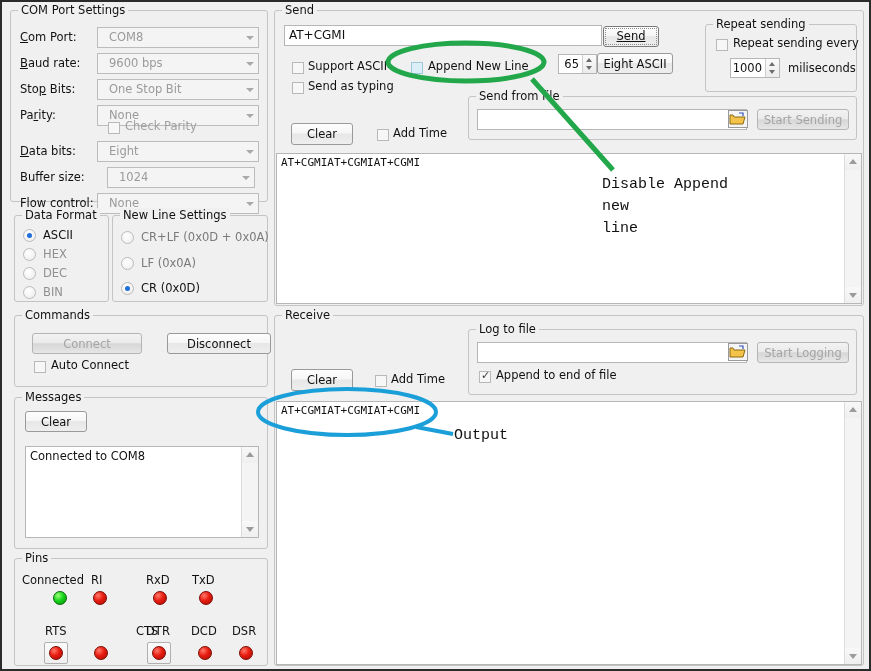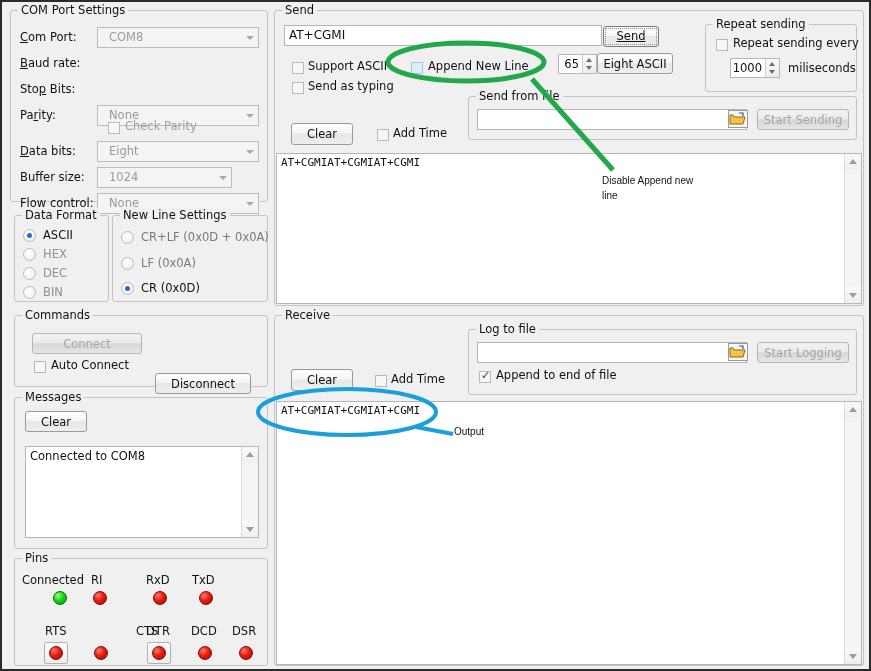--- a/index.html
+++ b/index.html
@@ -195,22 +195,22 @@
   .led.red{background:radial-gradient(circle at 34% 30%,#ff7a6b 0%,#e81c10 45%,#a30d05 100%);border:1px solid #7d0a03;}
   .led.green{background:radial-gradient(circle at 34% 30%,#9dff7a 0%,#16d41a 45%,#0a8a0d 100%);border:1px solid #0a6b09;}
   .ledbtn{
     position:absolute;width:24px;height:22px;box-sizing:border-box;
     border:1px solid #b0b0b0;border-radius:2px;
     background:linear-gradient(to bottom,#fbfbfb,#efefef);
   }
   
   .anno-txt{
     position:absolute;
-    font-family:Liberation Sans, sans-serif;
-    font-size:10px;
+    font-family:Liberation Mono, monospace;
+    font-size:15px;
     color:#111;
     white-space:pre-line;
     line-height:1.45;
   }
   svg.overlay{position:absolute;left:0;top:0;width:871px;height:671px;pointer-events:none;}
 </style>
 </head>
 <body>
 
 <div class="app">
@@ -218,40 +218,48 @@
   <div class="gb" style="left:8px;top:8px;width:258px;height:192px;">
     <span class="gb-title">COM Port Settings</span>
 
     <span class="lbl" style="left:9px;top:19px;"><u>C</u>om Port:</span>
     <div class="combo" style="left:86px;top:16px;width:162px;">
       <span>COM8</span>
       <span class="arrow"></span>
     </div>
 
     <span class="lbl" style="left:9px;top:45px;"><u>B</u>aud rate:</span>
+    <div class="combo" style="left:86px;top:42px;width:162px;">
+      <span>9600 bps</span>
+      <span class="arrow"></span>
+    </div>
 
     <span class="lbl" style="left:9px;top:71px;">Sto<u>p</u> Bits:</span>
+    <div class="combo" style="left:86px;top:68px;width:162px;">
+      <span>One Stop Bit</span>
+      <span class="arrow"></span>
+    </div>
 
     <span class="lbl" style="left:9px;top:97px;">Pa<u>r</u>ity:</span>
     <div class="combo" style="left:86px;top:94px;width:162px;">
       <span>None</span>
       <span class="arrow"></span>
     </div>
 
     <div class="cb" style="left:97px;top:111px;"></div>
     <span class="lbl" style="left:114px;top:108px;color:#a0a0a0;">Check Parity</span>
 
     <span class="lbl" style="left:9px;top:133px;"><u>D</u>ata bits:</span>
     <div class="combo" style="left:86px;top:130px;width:162px;">
       <span>Eight</span>
       <span class="arrow"></span>
     </div>
 
     <span class="lbl" style="left:9px;top:159px;">Buffer size:</span>
-    <div class="combo" style="left:86px;top:156px;width:135px;">
+    <div class="combo" style="left:96px;top:156px;width:148px;">
       <span>1024</span>
       <span class="arrow"></span>
     </div>
 
     <span class="lbl" style="left:9px;top:185px;">Flow control:</span>
     <div class="combo" style="left:86px;top:182px;width:162px;">
       <span>None</span>
       <span class="arrow"></span>
     </div>
   </div>
@@ -276,21 +284,21 @@
     <span class="lbl" style="left:28px;top:40px;color:#7a7a7a;">LF (0x0A)</span>
     <div class="rb on" style="left:8px;top:66px;"></div>
     <span class="lbl" style="left:28px;top:65px;">CR (0x0D)</span>
   </div>
 
   <div class="gb" style="left:12px;top:313px;width:254px;height:72px;">
     <span class="gb-title">Commands</span>
     <div class="btn disabled" style="left:17px;top:17px;width:110px;height:21px;line-height:20px;">
       <span>Connect</span>
     </div>
-    <div class="btn" style="left:140px;top:17px;width:96px;height:21px;line-height:20px;margin-top:40px;">
+    <div class="btn" style="left:152px;top:17px;width:104px;height:21px;line-height:20px;">
       <span>Disconnect</span>
     </div>
     <div class="cb" style="left:19px;top:45px;"></div>
     <span class="lbl" style="left:36px;top:42px;">Auto Connect</span>
   </div>
 
   <div class="gb" style="left:12px;top:395px;width:254px;height:152px;">
     <span class="gb-title">Messages</span>
     <div class="btn" style="left:10px;top:13px;width:62px;height:21px;line-height:20px;">
       <span>Clear</span>

